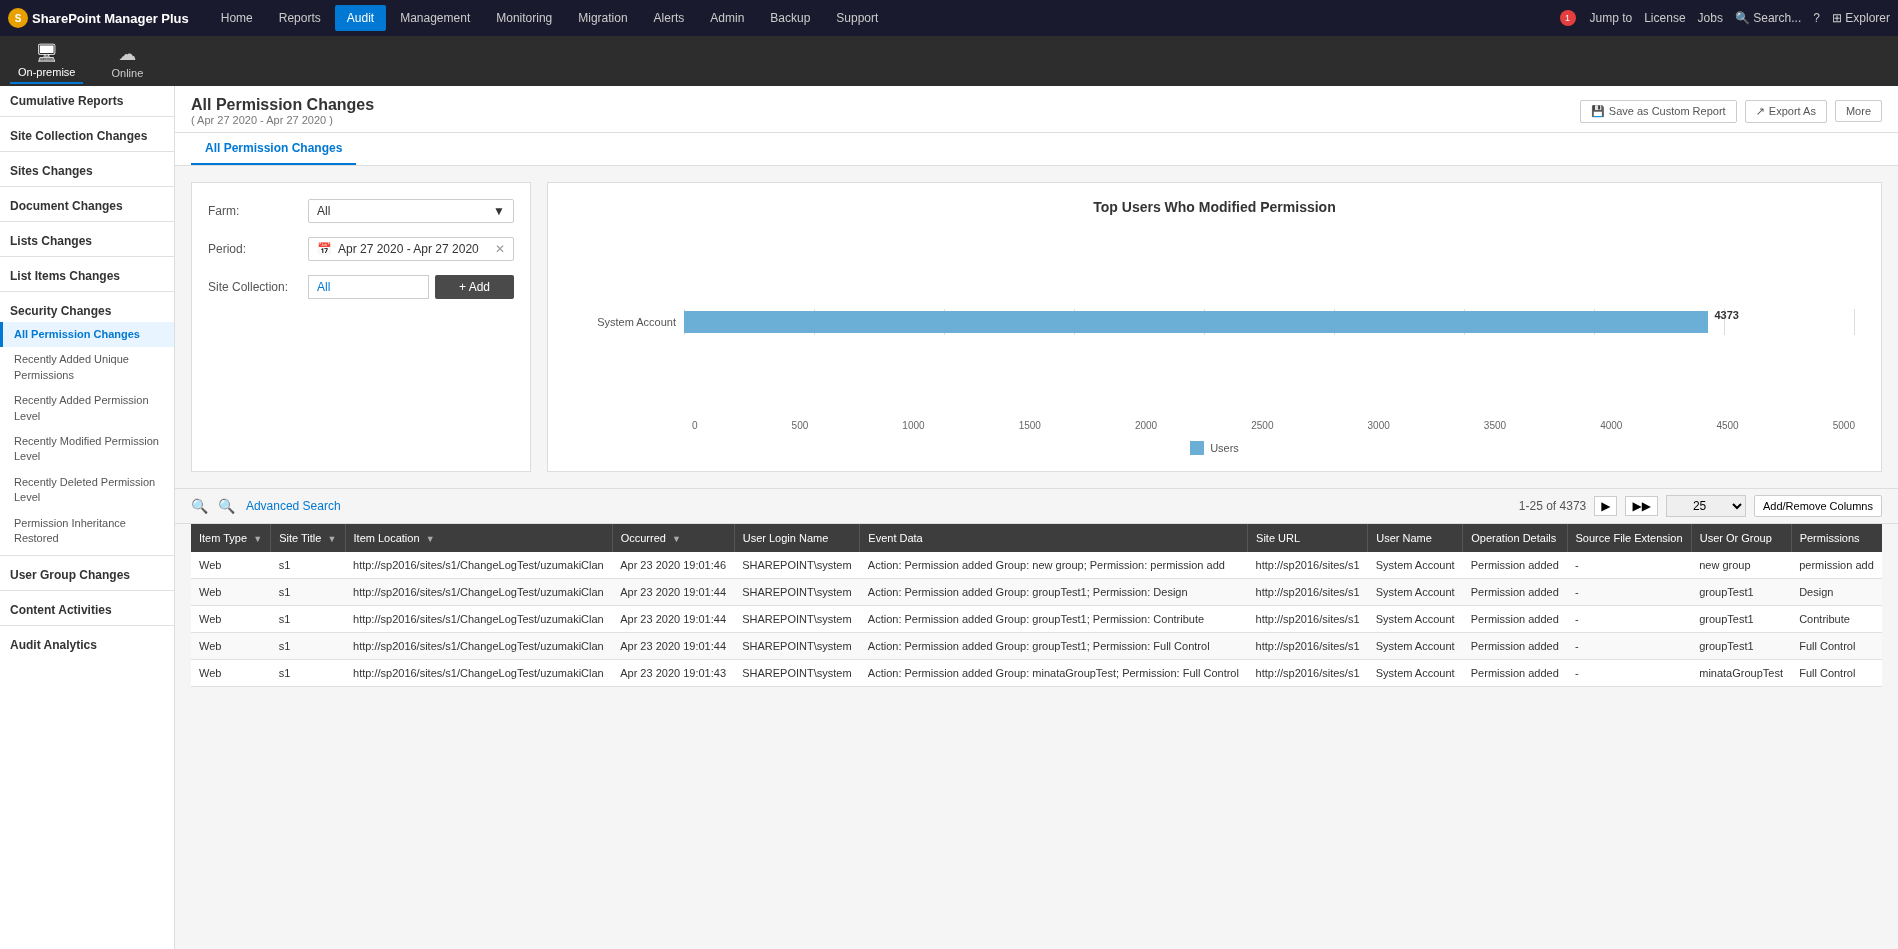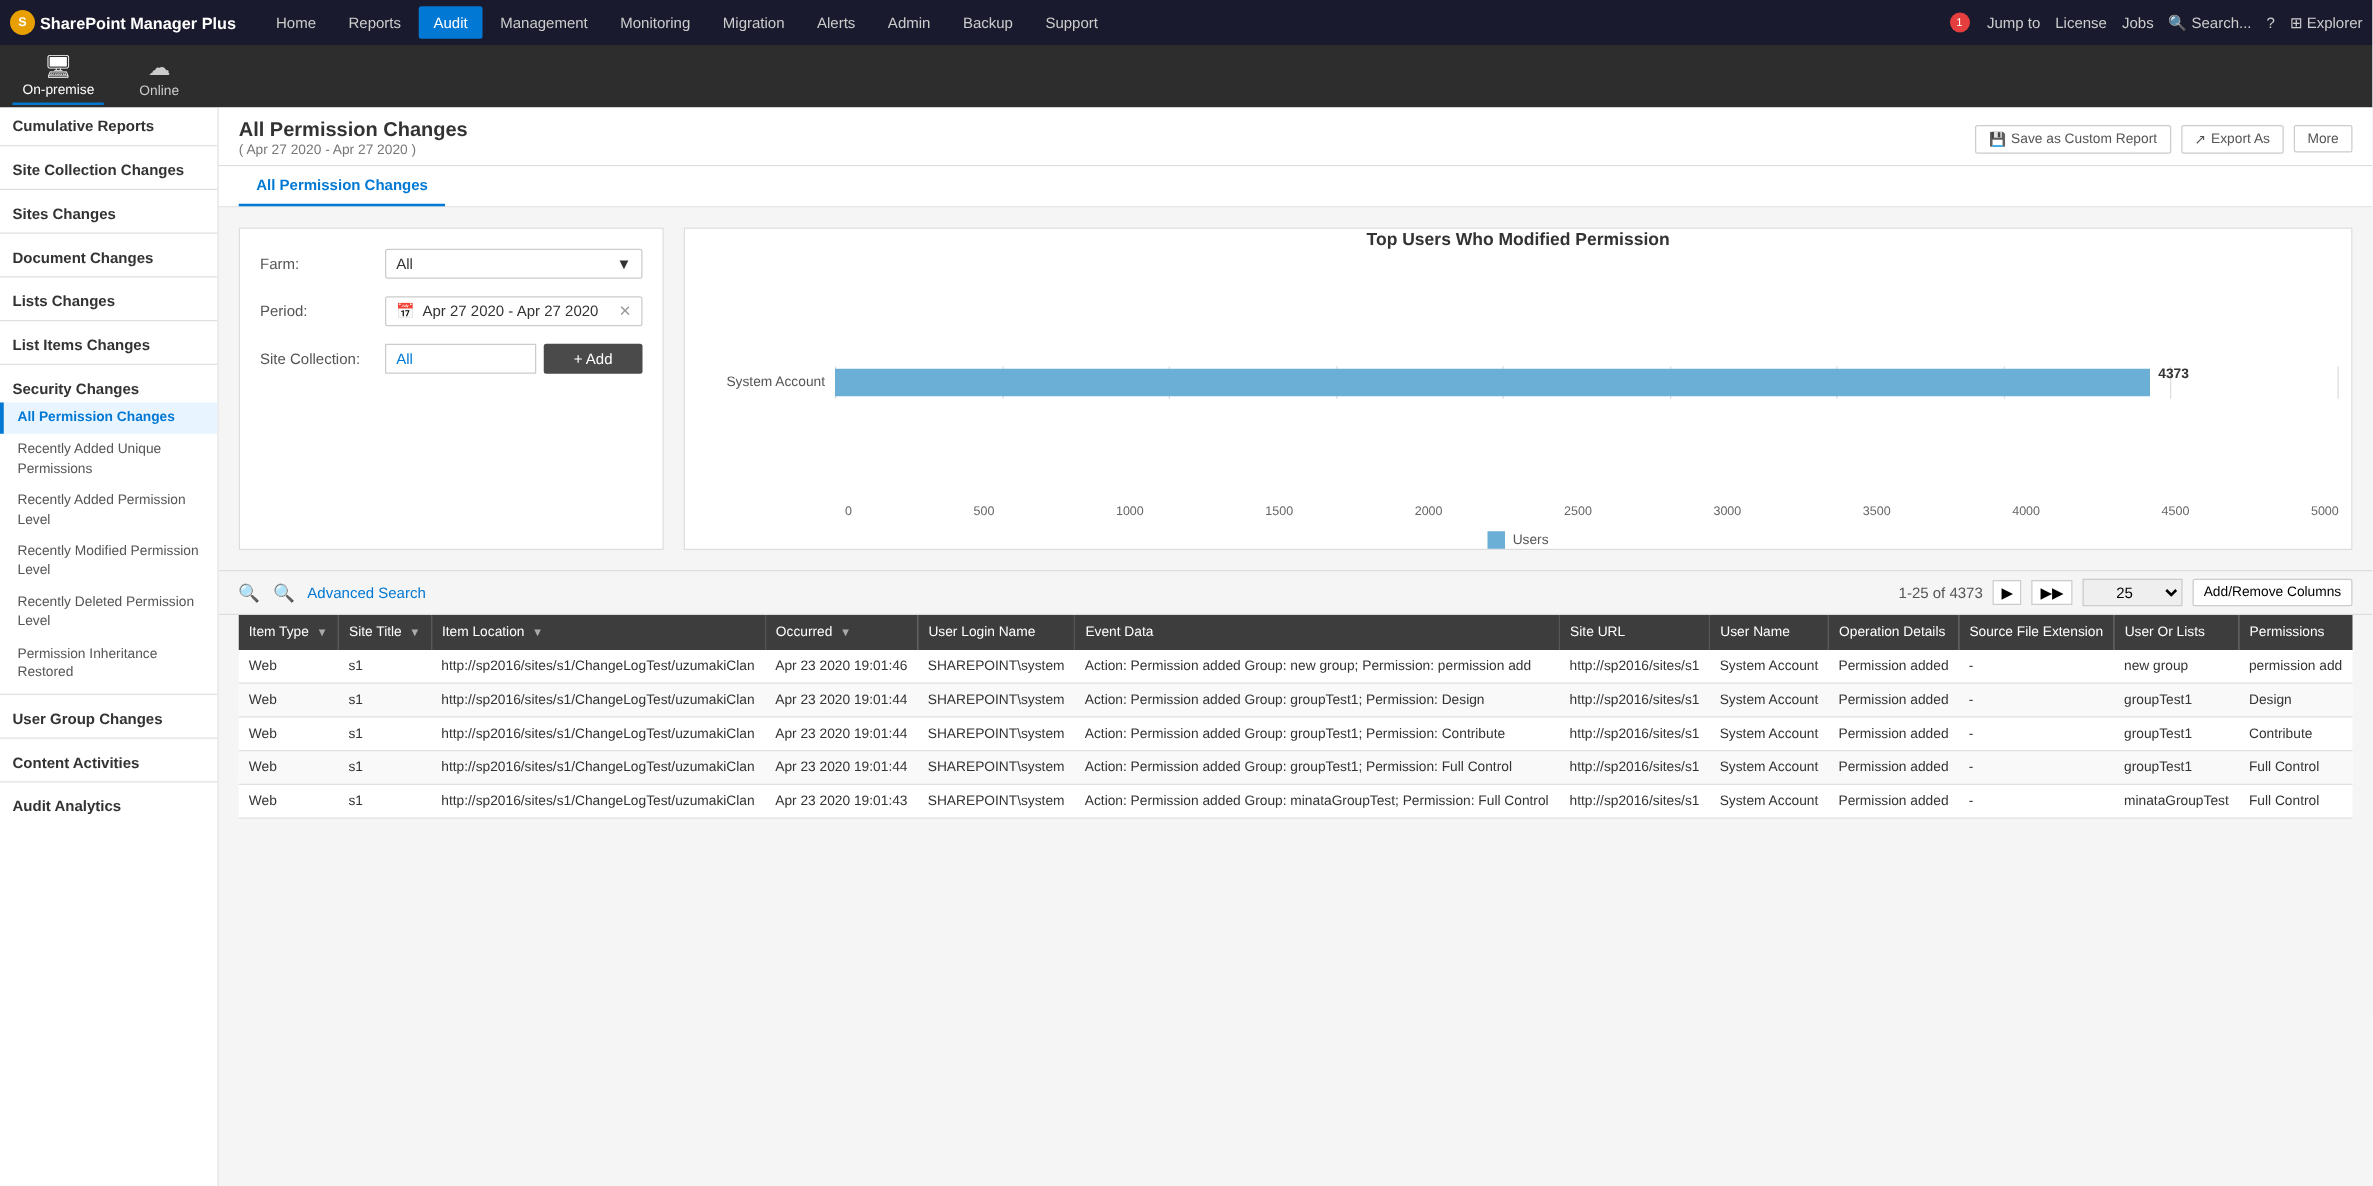--- a/index.html
+++ b/index.html
@@ -230,21 +230,21 @@
       border-radius: 2px;
       display: flex; align-items: center; gap: 4px;
     }
 
     
     .chart-section {
       flex: 1;
       background: #fff;
       border: 1px solid #ddd;
       margin-left: 16px;
-      padding: 0;
+      padding: 16px;
       min-width: 0;
     }
     .chart-title {
       text-align: center;
       font-size: 14px;
       font-weight: bold;
       color: #333;
       margin-bottom: 16px;
     }
     .chart-legend {
@@ -547,21 +547,21 @@
             <th>
               <span>User Name</span>
             </th>
             <th>
               <span>Operation Details</span>
             </th>
             <th>
               <span>Source File Extension</span>
             </th>
             <th>
-              <span>User Or Lists</span>
+              <span>User Or Group</span>
             </th>
             <th>
               <span>Permissions</span>
             </th>
           </tr>
         </thead>
         <tbody id="table-body">
         <tr>
               <td>Web</td>
               <td>s1</td>

